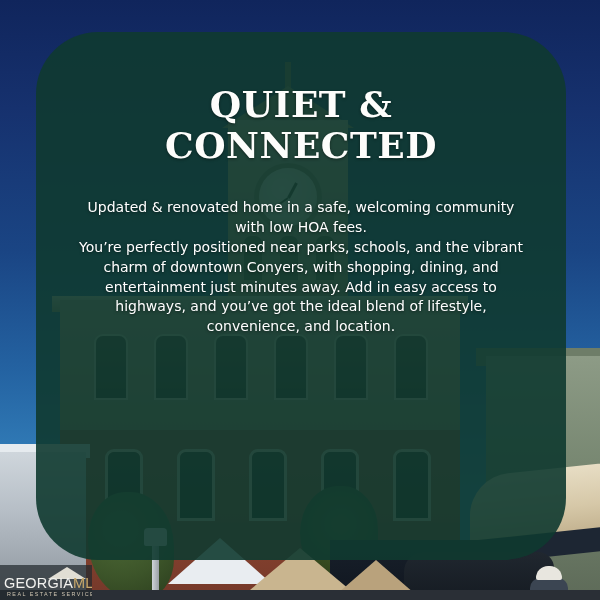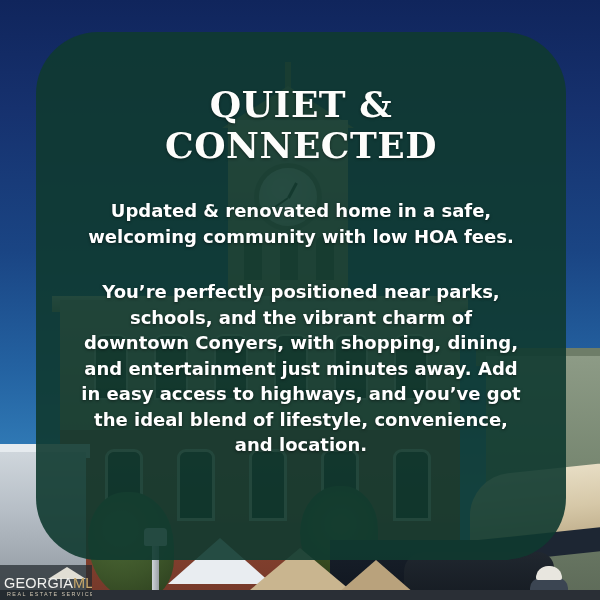--- a/index.html
+++ b/index.html
@@ -289,29 +289,29 @@
     text-shadow: 0 1px 3px rgba(0,0,0,.45);
     color: #fdfdfb;
   }
 
   .card-body {
     margin: 0;
     padding: 0 6px;
   }
   .para {
     font-family: "DejaVu Sans", "Liberation Sans", sans-serif;
-    font-weight: bold;
-    font-size: 18px;
+    font-weight: normal;
+    font-size: 14px;
     line-height: 1.42;
     color: #ffffff;
     text-shadow: 0 1px 3px rgba(0,0,0,.5);
     margin: 0;
   }
   .para-1 { margin-top: 32px; }
-  .para-2 { margin-top: 30px; }
+  .para-2 { }
 
   
   .logo {
     position: absolute;
     left: 0;
     bottom: 0;
     width: 92px;
     height: 35px;
     background: rgba(35, 42, 46, 0.72);
     overflow: hidden;

